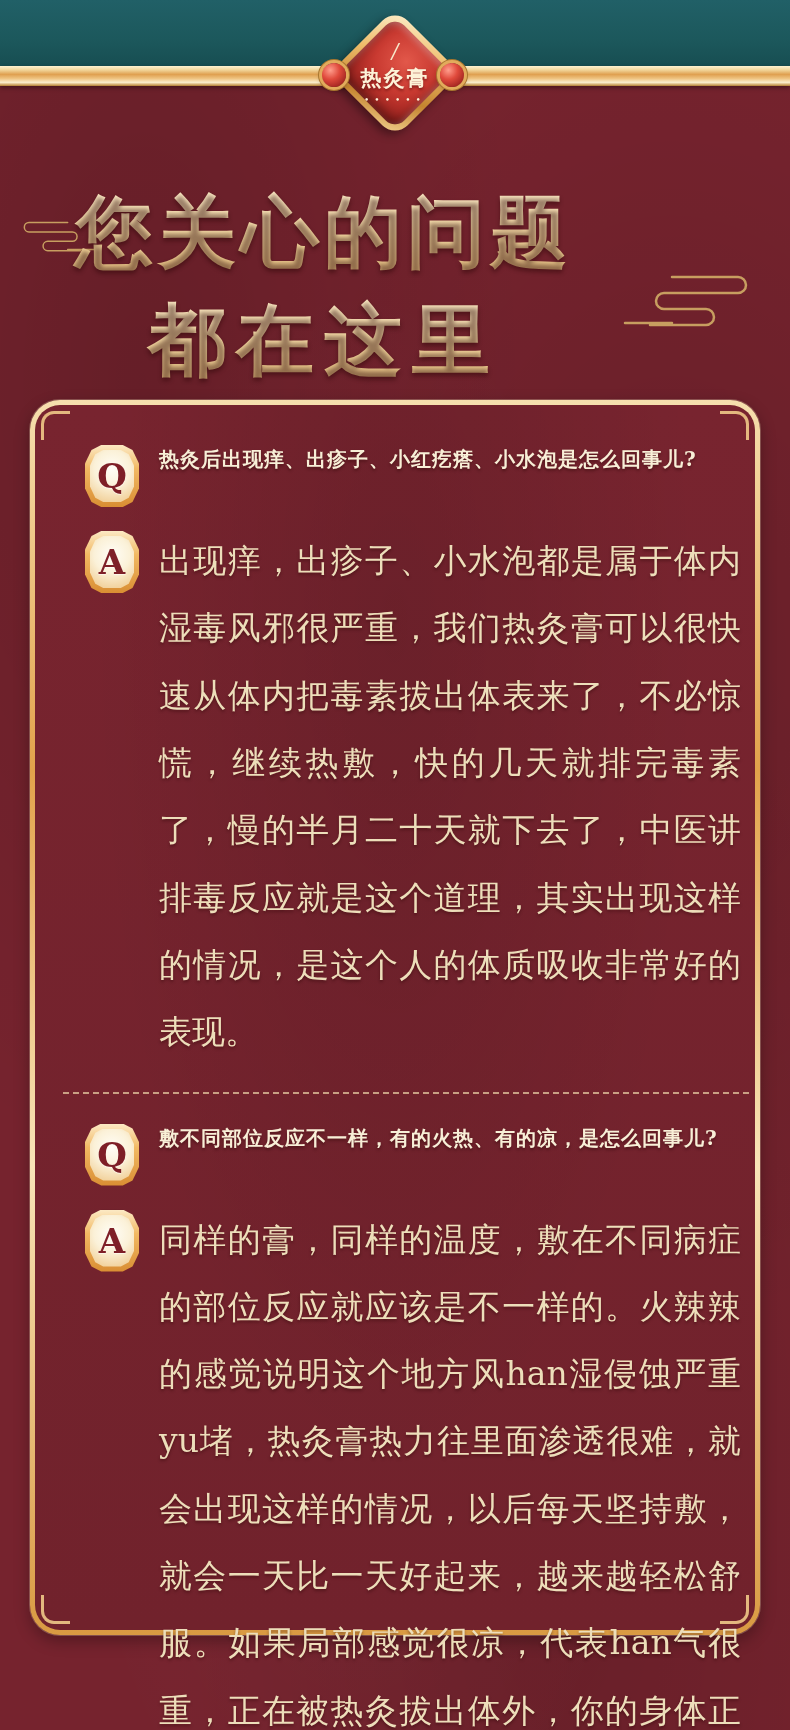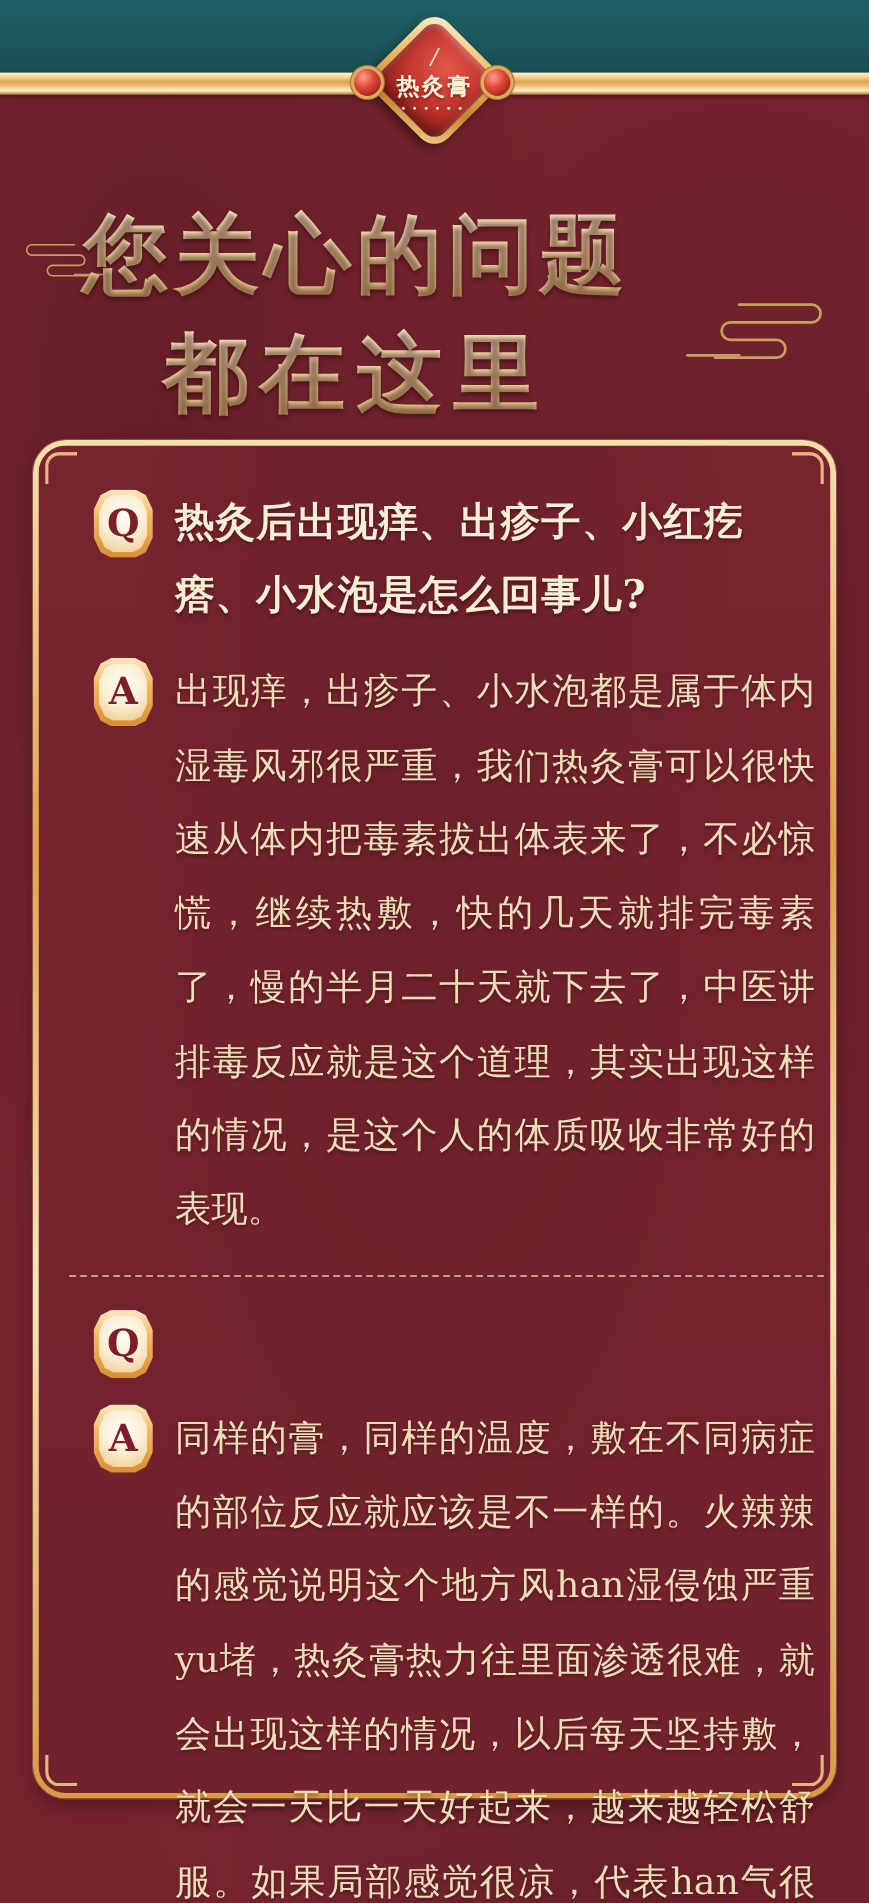--- a/index.html
+++ b/index.html
@@ -81,21 +81,21 @@
     background:linear-gradient(180deg,#fce9c4 0%,#f2b963 38%,#d98e33 100%);
     display:flex;align-items:center;justify-content:center;
     filter:drop-shadow(0 3px 4px rgba(0,0,0,.4));}
   .seal-inner{width:44px;height:52px;
     clip-path:polygon(30% 0,70% 0,88% 8%,100% 30%,100% 70%,88% 92%,70% 100%,30% 100%,12% 92%,0 70%,0 30%,12% 8%);
     background:radial-gradient(circle at 50% 36%,#fffdf6 0%,#fbf1d8 45%,#eec686 100%);
     display:flex;align-items:center;justify-content:center;}
   .seal-letter{font-size:34px;font-weight:700;color:#7e1f27;line-height:1;
     text-shadow:0 1px 1px rgba(255,255,255,.6);}
 
-  .question{margin:0;max-width:586px;font-size:36px;font-weight:700;line-height:1.85;
+  .question{margin:0;max-width:586px;font-size:20px;font-weight:700;line-height:1.85;
     letter-spacing:1px;color:#f8efd7;text-shadow:0 2px 3px rgba(40,5,5,.45);}
   .answer{margin:0;width:584px;font-size:33px;line-height:2.04;color:#eddeba;
     text-align:justify;text-shadow:0 2px 3px rgba(40,5,5,.4);}
 
   .divider{border:0;border-top:2px dashed rgba(238,214,170,.7);height:0;
     margin:26px -8px 26px -22px;}
 </style>
 </head>
 <body>
 
@@ -160,20 +160,21 @@
 
       <div class="divider"></div>
 
       <div class="qa-item">
         <div class="qa-row">
           <div class="seal">
             <div class="seal-inner">
               <span class="seal-letter">Q</span>
             </div>
           </div>
+          <p class="question">敷不同部位反应不一样，有的火热、有的凉，是怎么回事儿?</p>
         </div>
         <div class="qa-row">
           <div class="seal">
             <div class="seal-inner">
               <span class="seal-letter">A</span>
             </div>
           </div>
           <p class="answer">同样的膏，同样的温度，敷在不同病症的部位反应就应该是不一样的。火辣辣的感觉说明这个地方风han湿侵蚀严重yu堵，热灸膏热力往里面渗透很难，就会出现这样的情况，以后每天坚持敷，就会一天比一天好起来，越来越轻松舒服。如果局部感觉很凉，代表han气很重，正在被热灸拔出体外，你的身体正在逐渐变好哦，坚持敷慢慢就好了。</p>
         </div>
       </div>

